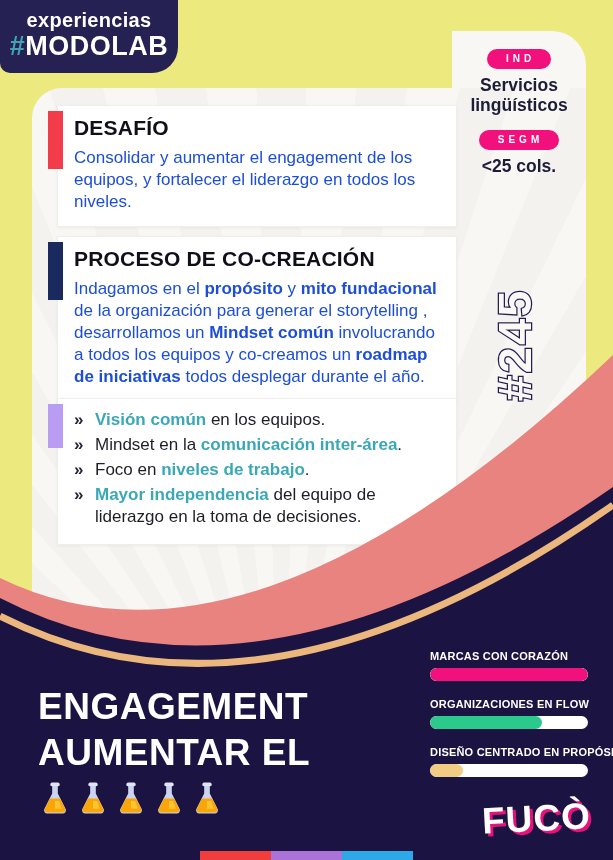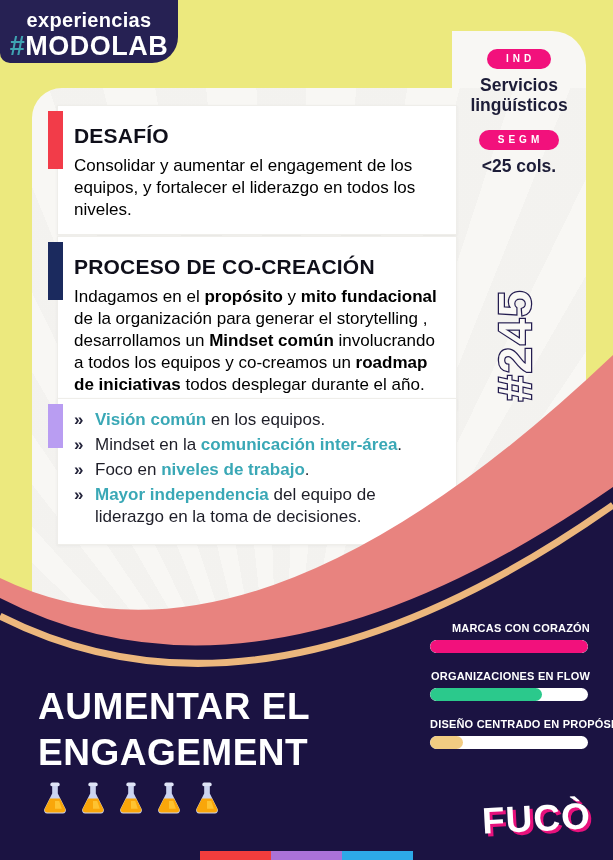--- a/index.html
+++ b/index.html
@@ -9,22 +9,22 @@
   
   .right-col{position:absolute;left:452px;top:31px;width:134px;height:330px;background:#f8f7f4;border-radius:0 34px 0 0;}
   .main-card{position:absolute;left:32px;top:88px;width:554px;height:530px;background:#f8f7f4;border-radius:30px 0 0 0;}
   .main-card::before{content:"";position:absolute;inset:0;border-radius:inherit;
     background:repeating-conic-gradient(from -50deg at 45% 135%, rgba(0,0,0,0.02) 0deg 4deg, rgba(255,255,255,0) 4deg 8deg);}
 
   
   .sec{position:absolute;left:57px;width:400px;background:#ffffff;border:1px solid #efeeea;
     box-shadow:0 1px 3px rgba(40,40,60,.05);padding:10px 16px 13px 16px;box-sizing:border-box;}
   .accent{position:absolute;left:-10px;top:5px;width:15px;height:58px;}
-  .sec h2{margin:8px 0 7px 0;font-size:21px;font-weight:800;color:#0f0f1a;letter-spacing:.2px;}
-  .sec p{margin:0;font-size:17px;line-height:1.3;color:#000000;}
+  .sec h2{margin:0 0 7px 0;font-size:21px;font-weight:800;color:#0f0f1a;letter-spacing:.2px;}
+  .sec p{margin:0;font-size:17px;line-height:1.3;color:#1d4ed8;}
   .b{font-weight:700;margin-top:12px;}
   .teal{color:#3aa8b6;font-weight:700;}
   ul.benefits{list-style:none;margin:0;padding:0;font-size:17px;line-height:1.3;color:#1e1e28;}
   ul.benefits li{position:relative;padding-left:21px;margin:0 0 3px 0;}
   ul.benefits .mark{position:absolute;left:0;top:0;font-weight:700;color:#23233a;}
 
   
   .meta{position:absolute;left:458px;top:48px;width:122px;text-align:center;}
   .pill{display:inline-block;background:#f2117c;color:#fff;font-weight:800;font-size:10px;
     letter-spacing:4px;padding:4px 16px 5px 19px;border-radius:15px;margin-bottom:6px;}
@@ -32,32 +32,32 @@
 
   
   .case-num{position:absolute;left:434px;top:313px;width:170px;height:64px;
     transform:rotate(-90deg);font-size:47px;font-weight:800;letter-spacing:2px;text-align:center;
     color:#faf9f6;-webkit-text-stroke:2.5px #241d50;paint-order:stroke fill;}
 
   
   .swoosh{position:absolute;left:0;top:0;width:613px;height:860px;pointer-events:none;}
 
   
-  .badge{position:absolute;left:0;top:0;width:178px;height:63px;background:#262153;
+  .badge{position:absolute;left:0;top:0;width:178px;height:73px;background:#262153;
     border-radius:0 0 26px 10px;text-align:center;box-sizing:border-box;padding-top:9px;}
   .badge-l1{color:#ffffff;font-size:20px;font-weight:700;letter-spacing:.3px;}
   .badge-l2{color:#ffffff;font-size:27px;font-weight:800;letter-spacing:.5px;margin-top:-1px;text-align:center;}
   .badge-l2 .hash{color:#3fa3b2;}
 
   
   .f-title{position:absolute;left:38px;top:684px;color:#ffffff;font-size:37px;font-weight:800;
     letter-spacing:.5px;line-height:1.25;}
   .flasks{position:absolute;left:40px;top:782px;display:flex;gap:8px;}
   .flasks svg{width:30px;height:34px;}
-  .metrics{position:absolute;left:430px;top:622px;width:160px;text-align:right;}
+  .metrics{position:absolute;left:430px;top:650px;width:160px;}
   .metric-label{color:#ffffff;font-size:11px;font-weight:700;letter-spacing:.2px;margin-bottom:6px;white-space:nowrap;}
   .metric-bar{width:158px;height:13px;background:#ffffff;border-radius:7px;overflow:hidden;margin-bottom:17px;}
   .metric-fill{height:100%;border-radius:7px;}
   .logo{position:absolute;right:22px;top:798px;color:#ffffff;font-size:37px;font-weight:800;
     letter-spacing:1px;transform:rotate(-3deg);text-shadow:3px 3px 0 #e8117c;}
   .strip{position:absolute;left:200px;bottom:0;height:9px;display:flex;}
   .strip span{display:block;width:71px;height:9px;}
 </style>
 </head>
 <body>
@@ -103,22 +103,22 @@
     <path d="M0,598 Q260,732 613,487 L613,860 L0,860 Z" fill="#1b1342"></path>
     <path d="M0,616 Q265,750 613,505" stroke="#ecb77d" stroke-width="7" fill="none"></path>
   </svg>
 
   <div class="badge">
     <div class="badge-l1">experiencias</div>
     <div class="badge-l2"><span class="hash">#</span><span>MODOLAB</span></div>
   </div>
 
   <div class="f-title">
+    <div>ENGAGEMENT</div>
     <div>AUMENTAR EL</div>
-    <div>ENGAGEMENT</div>
   </div>
 
   <div class="flasks" id="flasks">
       <span><svg viewBox="0 0 32 36" xmlns="http://www.w3.org/2000/svg">
           <rect x="11" y="0.5" width="10" height="4" rx="2" fill="#dfe4f6"></rect>
           <path d="M13 4 h6 v8 l8.2 16.4 A3.4 3.4 0 0 1 24.2 33.5 H7.8 a3.4 3.4 0 0 1 -3 -5.1 L13 12 Z" fill="#ccd4f0"></path>
           <path d="M10.6 17.5 h10.8 l5.5 11 a2.6 2.6 0 0 1 -2.4 3.8 H7.5 a2.6 2.6 0 0 1 -2.4 -3.8 Z" fill="#f9a60a"></path>
           <path d="M16 20 l4.5 0 2.8 8.5 h-7.3 z" fill="#ffc838" opacity="0.85"></path>
         </svg></span>
       <span><svg viewBox="0 0 32 36" xmlns="http://www.w3.org/2000/svg">

